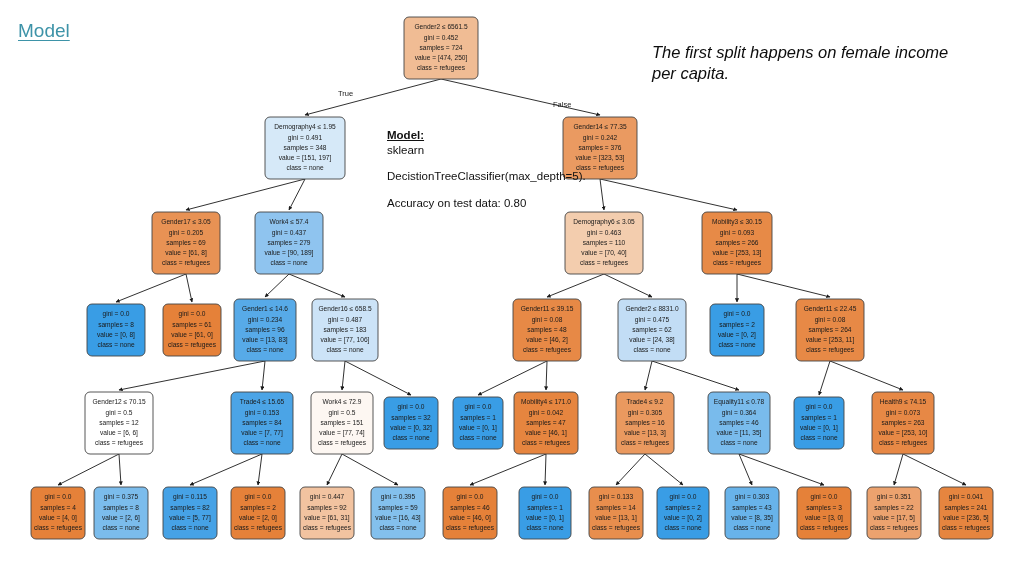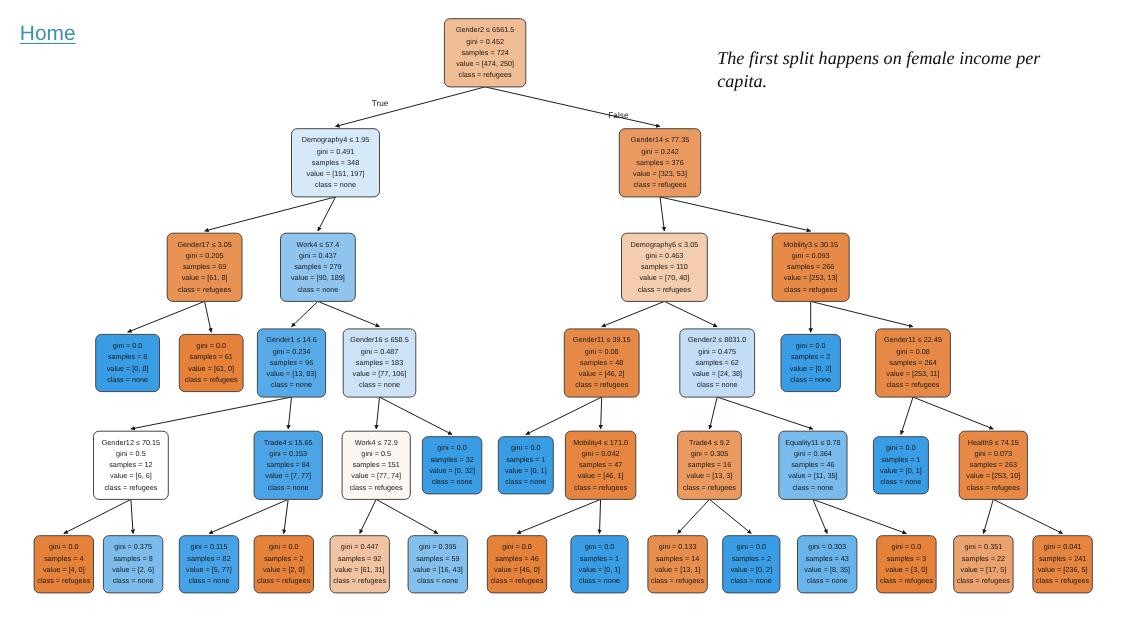--- a/index.html
+++ b/index.html
@@ -71,30 +71,30 @@
   #model-note .gap { height: 11px; }
   #annotation {
     position: absolute;
     left: 652px;
     top: 42px;
     width: 300px;
     font-style: italic;
     font-size: 16.5px;
     line-height: 1.28;
     color: #0d0d0d;
-    font-family: Liberation Serif, serif;
+    font-family: Liberation Sans, sans-serif;
   }
   #annotation p { margin: 0; }
 </style>
 </head>
 <body>
 
 <div id="page">
 
-  <a id="home-link">Home</a>
+  <a id="home-link">Model</a>
 
   <svg id="tree-svg" width="1024" height="573" viewBox="0 0 1024 573">
     <g id="edges-layer">
         <line x1="441" y1="79" x2="305" y2="115" class="edge-line" marker-end="url(#arrow)"></line>
         <line x1="441" y1="79" x2="600" y2="115" class="edge-line" marker-end="url(#arrow)"></line>
         <line x1="305" y1="179" x2="186" y2="210" class="edge-line" marker-end="url(#arrow)"></line>
         <line x1="305" y1="179" x2="289" y2="210" class="edge-line" marker-end="url(#arrow)"></line>
         <line x1="600" y1="179" x2="604" y2="210" class="edge-line" marker-end="url(#arrow)"></line>
         <line x1="600" y1="179" x2="737" y2="210" class="edge-line" marker-end="url(#arrow)"></line>
         <line x1="186" y1="274" x2="116" y2="302" class="edge-line" marker-end="url(#arrow)"></line>
@@ -428,18 +428,26 @@
         <text x="338" y="96" class="branch-label">True</text>
         <text x="553" y="107" class="branch-label">False</text>
       </g>
   <defs>
         <marker id="arrow" viewBox="0 0 10 10" refX="9" refY="5" markerWidth="4.5" markerHeight="4.5" orient="auto-start-reverse">
           <path d="M 0 0 L 10 5 L 0 10 z" fill="#1a1a1a"></path>
         </marker>
       </defs>
     </svg>
 
+  <div id="model-note">
+    <p class="mh">Model:</p>
+    <p>sklearn</p>
+    <div class="gap"></div>
+    <p>DecistionTreeClassifier(max_depth=5).</p>
+    <div class="gap"></div>
+    <p>Accuracy on test data: 0.80</p>
+  </div>
 
   <div id="annotation">
     <p>The first split happens on female income per capita.</p>
   </div>
 
 </div>
 
 </body></html>

